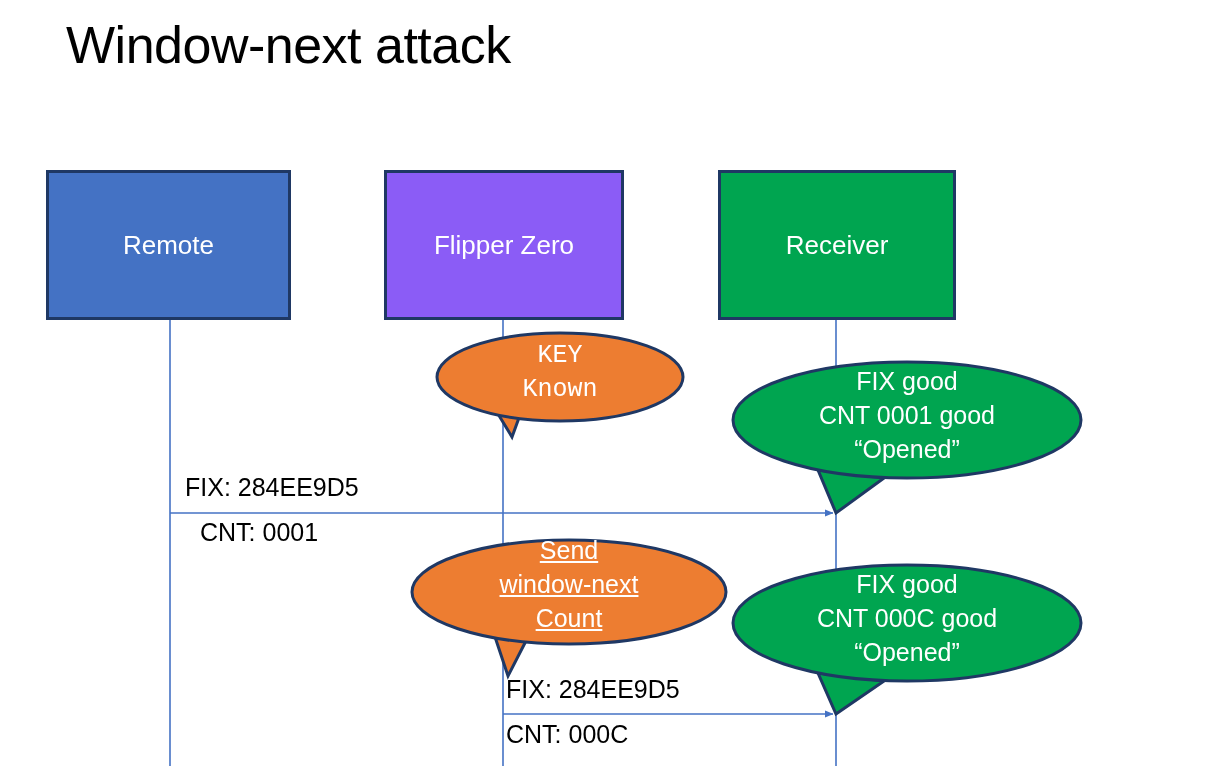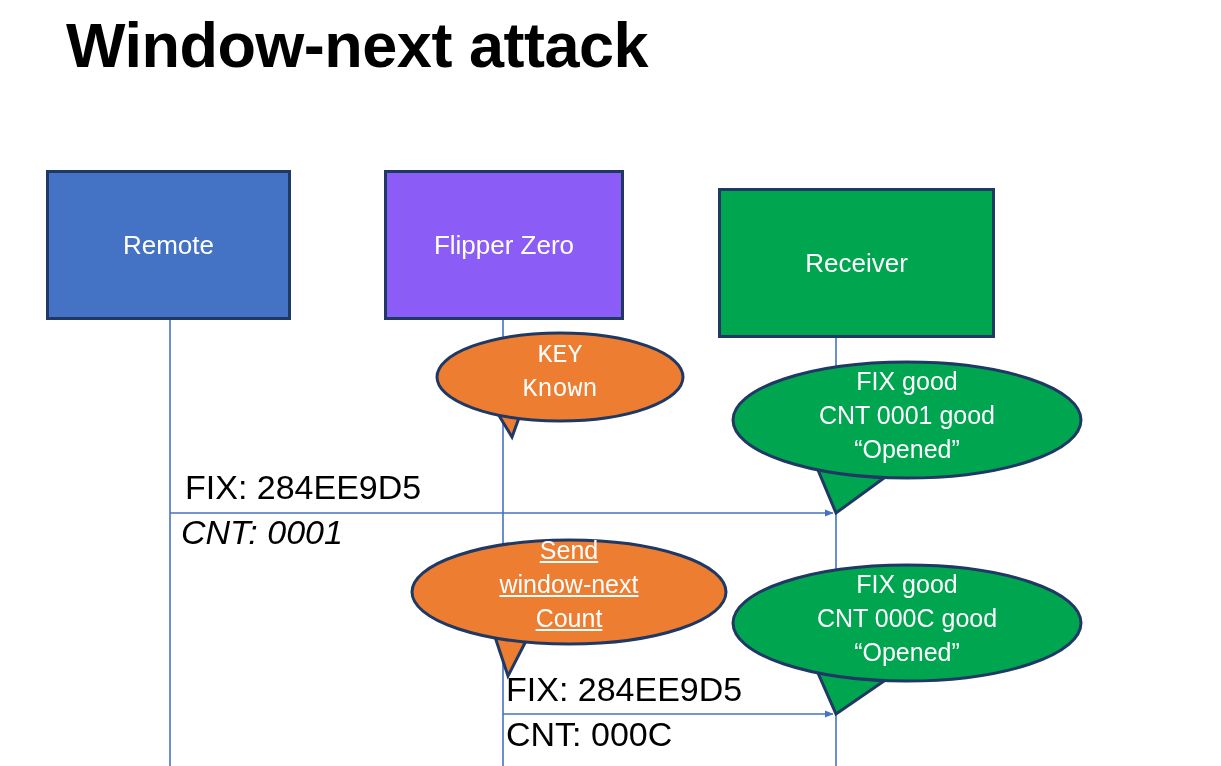--- a/index.html
+++ b/index.html
@@ -23,68 +23,68 @@
     left: 0;
     top: 0;
     width: 1221px;
     height: 766px;
   }
   .slide-title {
     position: absolute;
     left: 66px;
     top: 2px;
     width: 1100px;
-    font-size: 63px;
+    font-size: 52px;
     line-height: 86px;
-    font-weight: 700;
+    font-weight: 400;
     color: #000000;
     letter-spacing: -0.5px;
     white-space: nowrap;
   }
   .actor-box {
     position: absolute;
     box-sizing: border-box;
     border: 3px solid #1F3864;
     display: flex;
     align-items: center;
     justify-content: center;
   }
   .actor-label {
     color: #ffffff;
     font-size: 26px;
     line-height: 30px;
     text-align: center;
   }
   #actor-remote  { left: 46px;  top: 170px; width: 245px; height: 150px; background: #4472C4; }
   #actor-flipper { left: 384px; top: 170px; width: 240px; height: 150px; background: #8b5cf6; }
-  #actor-receiver{ left: 718px; top: 170px; width: 277px; height: 150px; background: #00A550; margin-top: 18px; }
+  #actor-receiver{ left: 718px; top: 170px; width: 238px; height: 150px; background: #00A550; }
 
   .callout-text {
     position: absolute;
     color: #ffffff;
     text-align: center;
     font-size: 25px;
     line-height: 34px;
     pointer-events: none;
     white-space: pre-line;
   }
   #callout-text-key        { left: 437px; top: 339px; width: 246px; font-family: Liberation Mono, monospace; }
   #callout-text-fix1       { left: 733px; top: 364px; width: 348px; }
   #callout-text-send       { left: 412px; top: 533px; width: 314px; text-decoration: underline; }
   #callout-text-fix2       { left: 733px; top: 567px; width: 348px; }
 
   .msg-label {
     position: absolute;
     color: #000000;
-    font-size: 34px;
+    font-size: 25px;
     line-height: 30px;
     white-space: nowrap;
   }
   #msg1-fix { left: 185px; top: 472px; }
-  #msg1-cnt { left: 181px; top: 517px; font-style: italic; }
+  #msg1-cnt { left: 200px; top: 517px; }
   #msg2-fix { left: 506px; top: 674px; }
   #msg2-cnt { left: 506px; top: 719px; }
 </style>
 </head>
 <body>
 
 <div id="slide">
 
   <svg id="slide-svg" viewBox="0 0 1221 766" xmlns="http://www.w3.org/2000/svg">
     <defs>

